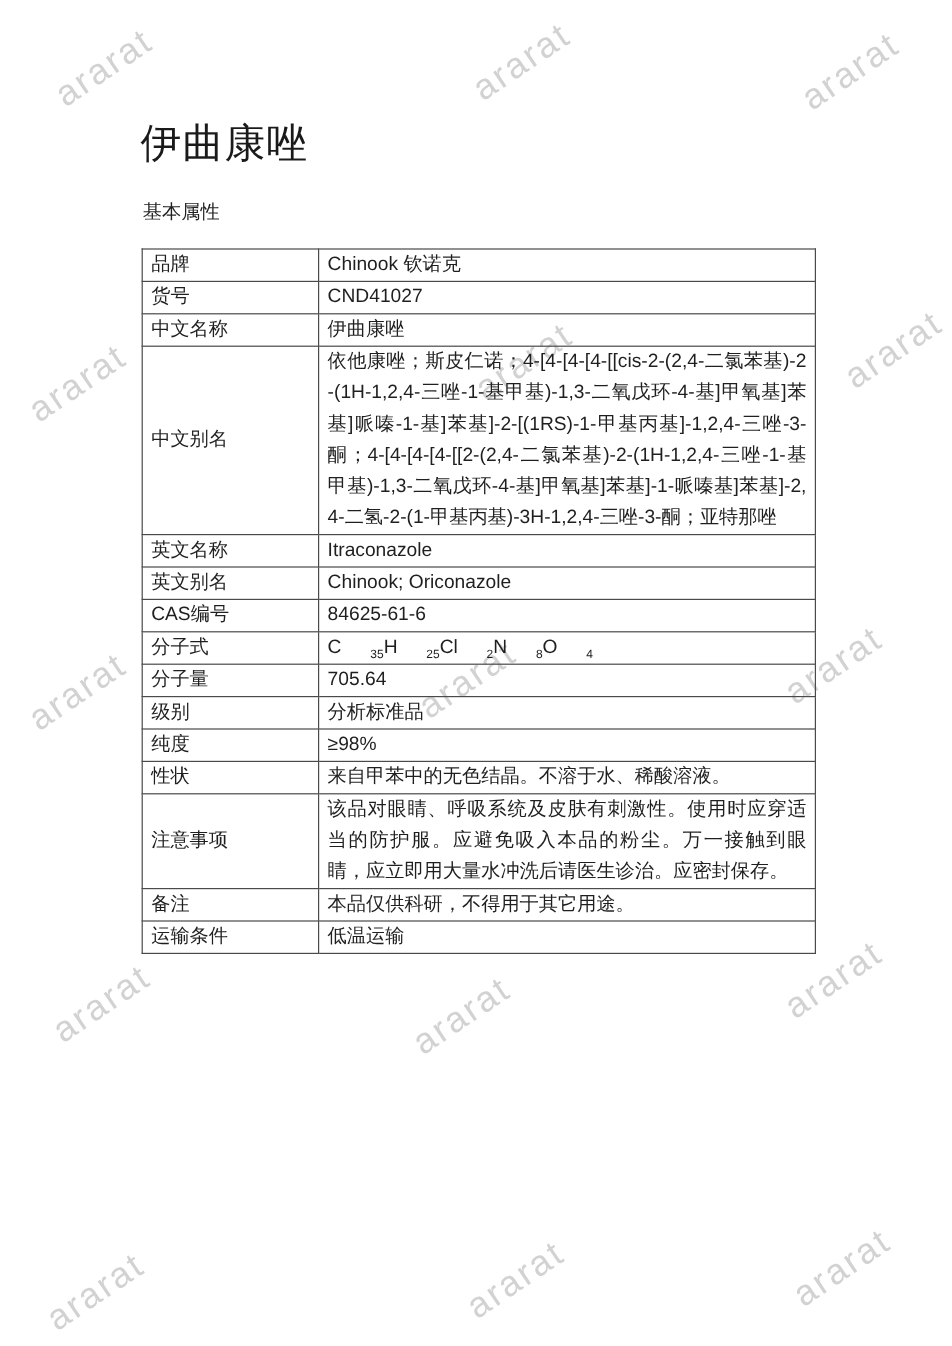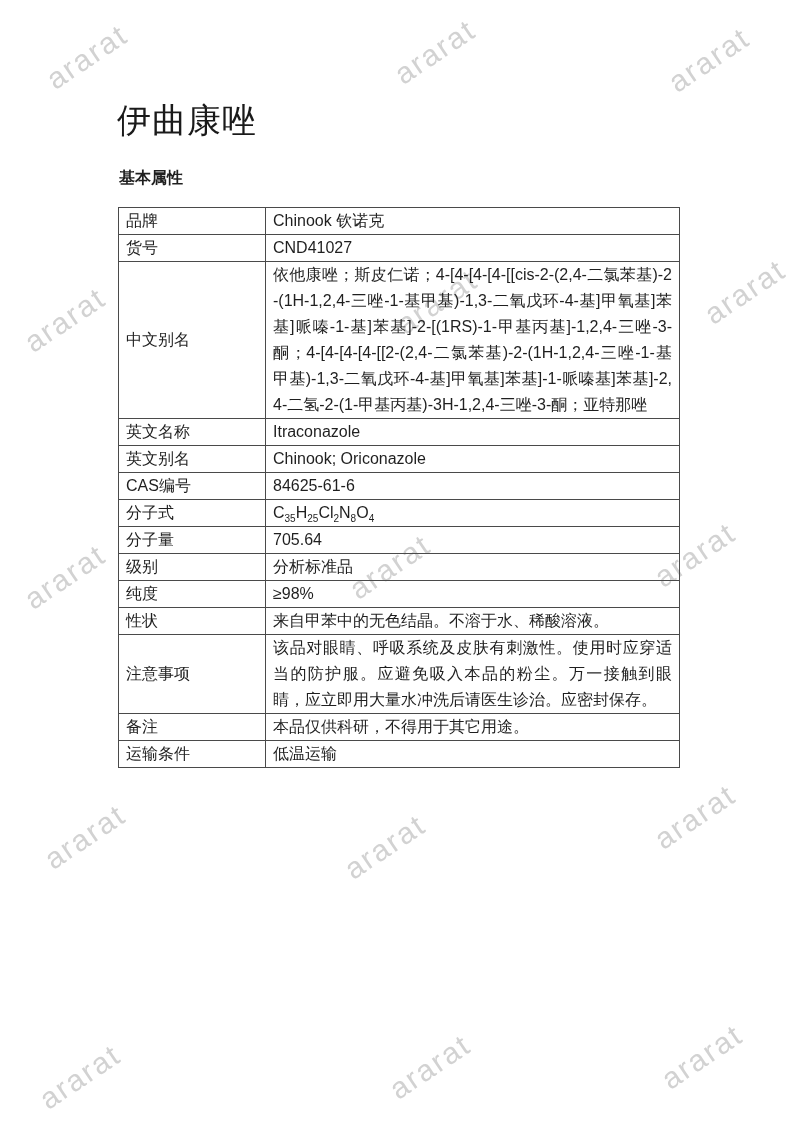--- a/index.html
+++ b/index.html
@@ -48,21 +48,20 @@
     letter-spacing: 1px;
     color: #1a1a1a;
   }
   .section-label {
     position: absolute;
     left: 119px;
     top: 167px;
     font-size: 16px;
     line-height: 22px;
     color: #1f1f1f;
-    font-weight: bold;
   }
   table.props {
     position: absolute;
     left: 118px;
     top: 207px;
     width: 562px;
     border-collapse: collapse;
     table-layout: fixed;
   }
   table.props td {
@@ -77,20 +76,21 @@
   td.label-cell {
     width: 147px;
     box-sizing: border-box;
   }
   td.value-cell {
     text-align: justify;
   }
   td.value-cell sub {
     font-size: 10px;
     line-height: 0;
+    margin-left: 24px;
   }
 </style>
 </head>
 <body>
 
 <div class="page">
   <div class="watermark-layer" id="watermarks">
       <span class="wm" style="left: 87px; top: 57px;">ararat</span>
       <span class="wm" style="left: 435px; top: 52px;">ararat</span>
       <span class="wm" style="left: 709px; top: 60px;">ararat</span>
@@ -112,20 +112,24 @@
     <div class="section-label">基本属性</div>
     <table class="props">
       <tbody id="props-body">
           <tr>
             <td class="label-cell">品牌</td>
             <td class="value-cell">Chinook 钦诺克</td>
           </tr>
           <tr>
             <td class="label-cell">货号</td>
             <td class="value-cell">CND41027</td>
+          </tr>
+          <tr>
+            <td class="label-cell">中文名称</td>
+            <td class="value-cell">伊曲康唑</td>
           </tr>
           <tr>
             <td class="label-cell">中文别名</td>
             <td class="value-cell">依他康唑；斯皮仁诺；4-[4-[4-[4-[[cis-2-(2,4-二氯苯基)-2-(1H-1,2,4-三唑-1-基甲基)-1,3-二氧戊环-4-基]甲氧基]苯基]哌嗪-1-基]苯基]-2-[(1RS)-1-甲基丙基]-1,2,4-三唑-3-酮；4-[4-[4-[4-[[2-(2,4-二氯苯基)-2-(1H-1,2,4-三唑-1-基甲基)-1,3-二氧戊环-4-基]甲氧基]苯基]-1-哌嗪基]苯基]-2,4-二氢-2-(1-甲基丙基)-3H-1,2,4-三唑-3-酮；亚特那唑</td>
           </tr>
           <tr>
             <td class="label-cell">英文名称</td>
             <td class="value-cell">Itraconazole</td>
           </tr>
           <tr>

